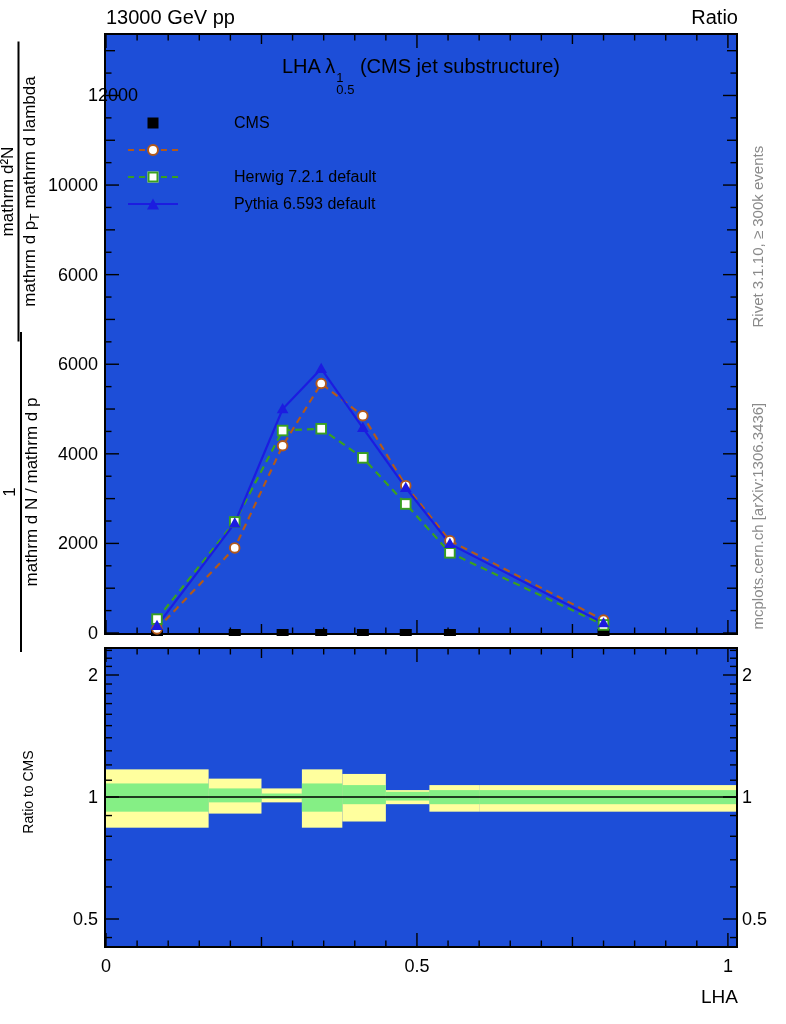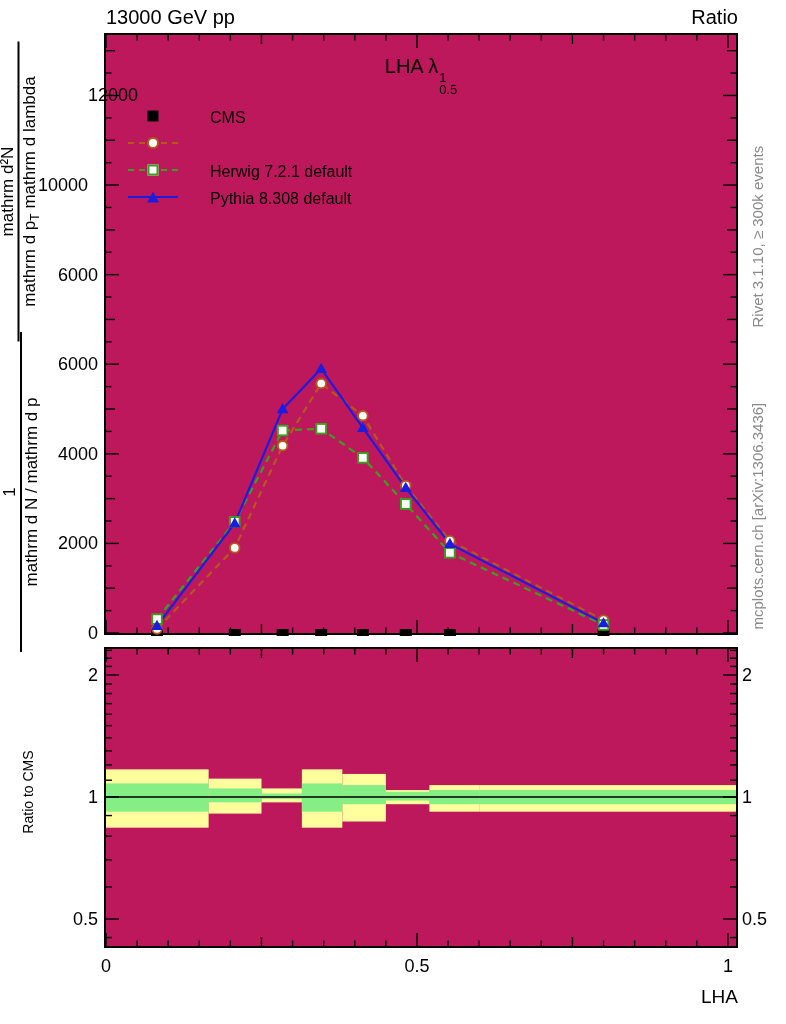--- a/index.html
+++ b/index.html
@@ -1,29 +1,29 @@
 <!DOCTYPE html>
 <html><head>
 <meta charset="utf-8">
 <style>
   html,body{margin:0;padding:0;background:#fff;}
   .page{position:relative;width:786px;height:1024px;background:#fff;overflow:hidden;
         font-family:"Liberation Sans","DejaVu Sans",sans-serif;color:#000;}
   .hdr{position:absolute;top:6px;font-size:20px;}
   .hdr-left{left:106px;}
   .hdr-right{right:48px;}
-  .panel{position:absolute;left:104px;width:630px;border:2px solid #000;background:#be185d;}
+  .panel{position:absolute;left:104px;width:630px;border:2px solid #000;background:#1d4ed8;}
   .panel svg{display:block;overflow:visible;}
   .panel-main{top:33px;height:598px;}
   .panel-ratio{top:647px;height:297px;}
   .plot-title{position:absolute;top:20px;left:0;width:100%;text-align:center;font-size:20px;}
   .supsub{display:inline-flex;flex-direction:column;align-items:flex-start;
           font-size:13px;line-height:12px;vertical-align:-9px;margin-left:1px;}
   .legend{position:absolute;left:22px;top:74px;}
-  .lrow{display:flex;align-items:flex-start;height:27px;}
+  .lrow{display:flex;align-items:center;height:27px;gap:24px;}
   .lmark{position:relative;width:50px;height:14px;flex:0 0 50px;}
   .lline{position:absolute;left:0;right:0;top:6px;border-top:2px solid #000;}
   .lline.dashed{border-top-style:dashed;}
   .mk{position:absolute;left:50%;top:50%;transform:translate(-50%,-50%);box-sizing:border-box;background:#fff;}
   .mk-sq-f{width:11px;height:11px;background:#000;}
   .mk-circ{width:12px;height:12px;border:2px solid #000;border-radius:50%;}
   .mk-sq-o{width:11px;height:11px;border:2px solid #000;}
   .mk-tri{width:0;height:0;border-left:6px solid transparent;border-right:6px solid transparent;
           border-bottom:11px solid #00f;background:transparent;}
   .ltext{font-size:16px;padding-left:32px;white-space:nowrap;}
@@ -182,21 +182,21 @@
         <path d="M 256.8509378084897 386.84344569288385 L 262.6509378084897 397.04344569288384 L 251.05093780848966 397.04344569288384 Z" fill="#1c1ce0"></path>
         <path d="M 299.7630799605134 446.8674157303371 L 305.5630799605134 457.0674157303371 L 293.96307996051337 457.0674157303371 Z" fill="#1c1ce0"></path>
         <path d="M 343.91905231984214 502.85992509363297 L 349.71905231984215 513.059925093633 L 338.1190523198421 513.059925093633 Z" fill="#1c1ce0"></path>
         <path d="M 497.5320829220139 582.1453183520599 L 503.3320829220139 592.34531835206 L 491.7320829220139 592.34531835206 Z" fill="#1c1ce0"></path>
       </svg>
 
     <div class="plot-title">
       <span>LHA </span><span>λ</span><span class="supsub">
           <span>1</span>
           <span>0.5</span>
-        </span>
+        </span><span> (CMS jet substructure)</span>
     </div>
 
     <div class="legend">
       <div class="lrow">
         <span class="lmark">
             <span class="mk mk-sq-f"></span>
           </span>
         <span class="ltext">CMS</span>
       </div>
       <div class="lrow">
@@ -210,21 +210,21 @@
             <span class="lline dashed" id="ll-2" style="border-top-color: rgb(58, 160, 32);"></span>
             <span class="mk mk-sq-o" id="mm-2" style="border-color: rgb(58, 160, 32);"></span>
           </span>
         <span class="ltext">Herwig 7.2.1 default</span>
       </div>
       <div class="lrow">
         <span class="lmark">
             <span class="lline" id="ll-3" style="border-top-color: rgb(28, 28, 224);"></span>
             <span class="mk mk-tri" id="mm-3" style="border-bottom-color: rgb(28, 28, 224);"></span>
           </span>
-        <span class="ltext">Pythia 8.308 default</span>
+        <span class="ltext">Pythia 6.593 default</span>
       </div>
     </div>
 
   </div>
 
   <div class="panel panel-ratio">
     <svg id="ratio-svg" width="630" height="297">
         <rect x="0" y="120.36595936334106" width="102.61599210266536" height="58.32177021016659" fill="#ffff9e"></rect>
         <rect x="102.61599210266536" y="129.63171945780346" width="52.86278381046398" height="34.967789590471995" fill="#ffff9e"></rect>
         <rect x="155.47877591312934" y="139.41250199724945" width="40.42448173741363" height="13.948586408437393" fill="#ffff9e"></rect>
@@ -342,21 +342,21 @@
   <div class="rot sidenote" style="width:292px;left:611px;top:475px;text-align:left;">mcplots.cern.ch [arXiv:1306.3436]</div>
 
   <div class="xlabel-axis">LHA</div>
 
   <div id="gen-labels">
       <div class="ticklabel tl-right" style="left: 28px; top: 623px;">0</div>
       <div class="ticklabel tl-right" style="left: 28px; top: 533.412px;">2000</div>
       <div class="ticklabel tl-right" style="left: 28px; top: 443.824px;">4000</div>
       <div class="ticklabel tl-right" style="left: 28px; top: 354.236px;">6000</div>
       <div class="ticklabel tl-right" style="left: 28px; top: 264.648px;">6000</div>
-      <div class="ticklabel tl-right" style="left: 28px; top: 175.06px; text-align: center;">10000</div>
+      <div class="ticklabel tl-right" style="left: 28px; top: 175.06px;">10000</div>
       <div class="ticklabel tl-right" style="left: 28px; top: 85.4719px; padding-left: 40px;">12000</div>
       <div class="ticklabel tl-right" style="left: 28px; top: 665px;">2</div>
       <div class="ticklabel " style="left: 742px; top: 665px;">2</div>
       <div class="ticklabel tl-right" style="left: 28px; top: 787px;">1</div>
       <div class="ticklabel " style="left: 742px; top: 787px;">1</div>
       <div class="ticklabel tl-right" style="left: 28px; top: 909px;">0.5</div>
       <div class="ticklabel " style="left: 742px; top: 909px;">0.5</div>
       <div class="ticklabel tl-center" style="left: 76px; top: 956px;">0</div>
       <div class="ticklabel tl-center" style="left: 386.958px; top: 956px;">0.5</div>
       <div class="ticklabel tl-center" style="left: 697.915px; top: 956px;">1</div>

